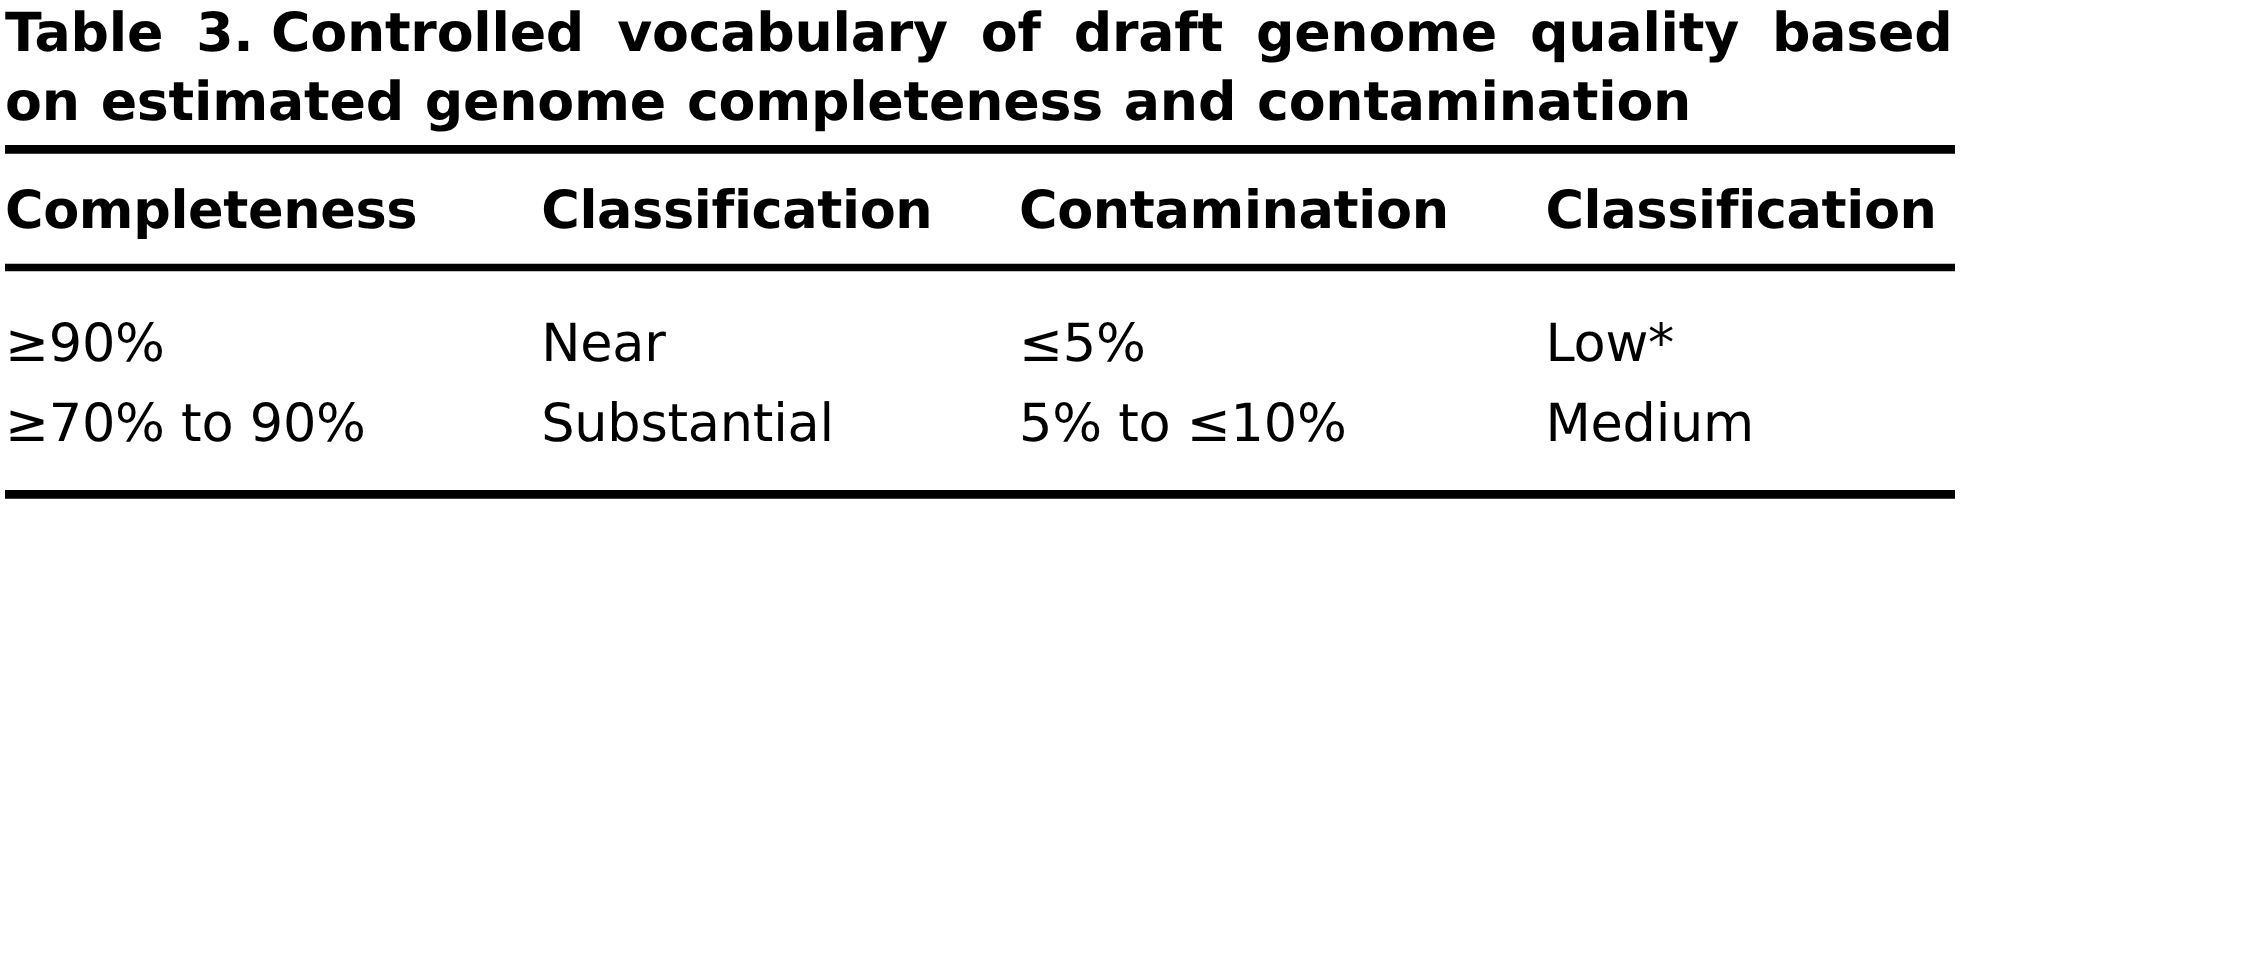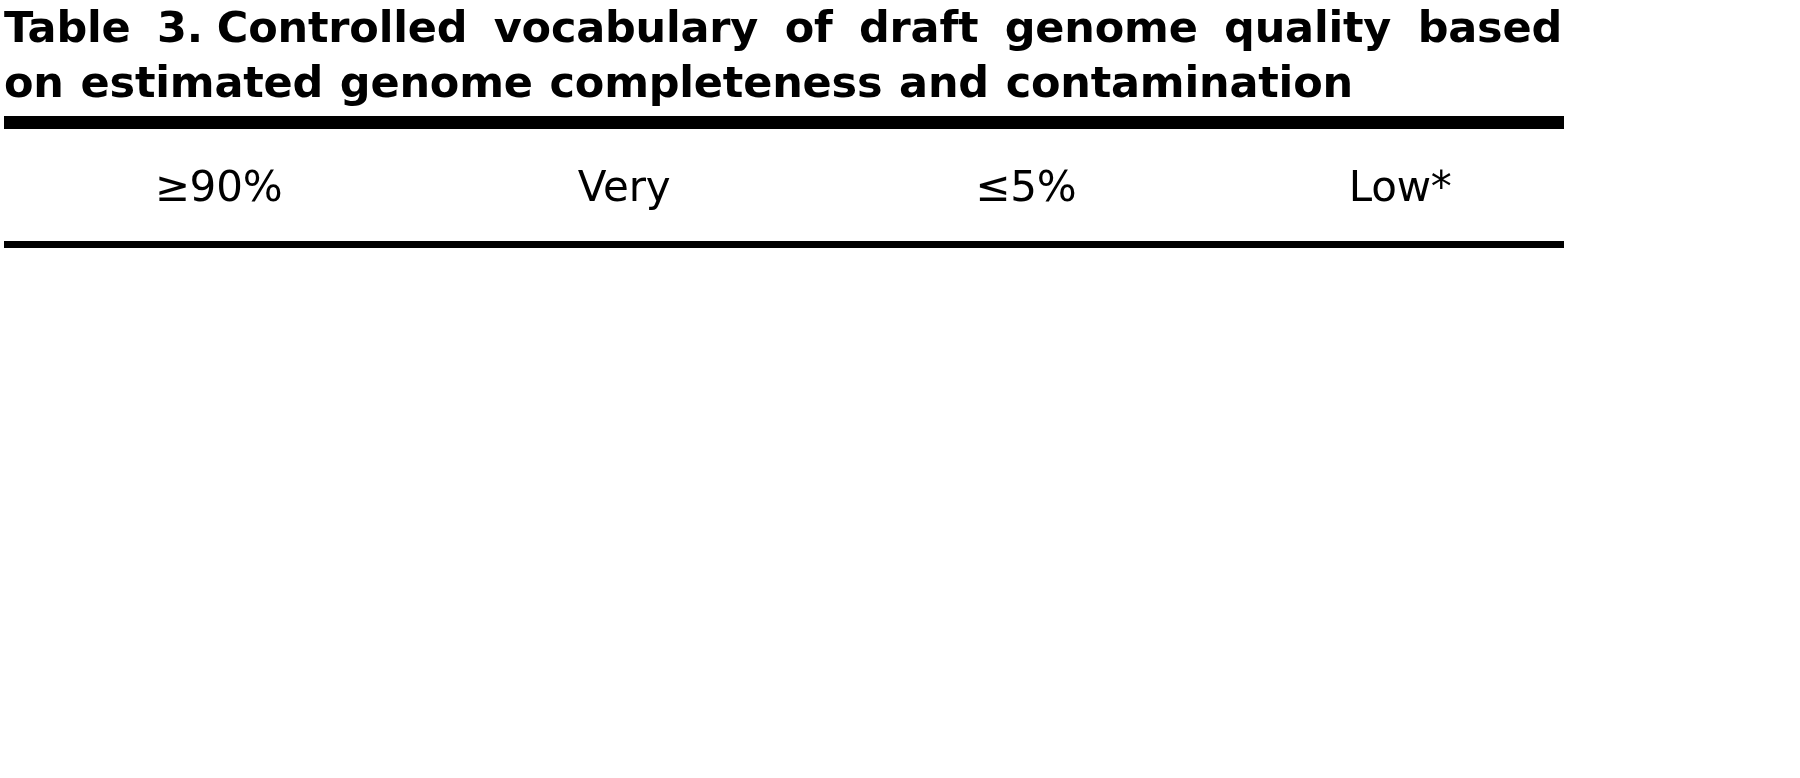--- a/index.html
+++ b/index.html
@@ -53,21 +53,21 @@
     font-size: 42px;
     font-weight: bold;
     text-align: left;
     padding: 22px 0 20px 0;
     line-height: 1.1;
     letter-spacing: -0.3px;
   }
   table.vocab td {
     font-size: 42px;
     font-weight: normal;
-    text-align: center;
+    text-align: left;
     padding: 4px 0 4px 0;
     line-height: 1.32;
     letter-spacing: -0.2px;
   }
   table.vocab tbody tr:first-child td {
     padding-top: 30px;
   }
   table.vocab tbody tr:last-child td {
     padding-bottom: 26px;
   }
@@ -82,36 +82,58 @@
 <body>
 
 <div class="table-figure">
 
   <div class="caption">
     <span class="caption-label">Table 3.</span><span>Controlled vocabulary of draft genome quality based on estimated genome completeness and contamination</span>
   </div>
 
   <div class="rule-thick"></div>
 
+  <table class="vocab">
+    <colgroup>
+      <col class="c1">
+        <col class="c2">
+        <col class="c3">
+        <col class="c4">
+    </colgroup>
+    <thead>
+      <tr>
+        <th>Completeness</th>
+        <th>Classification</th>
+        <th>Contamination</th>
+        <th>Classification</th>
+      </tr>
+    </thead>
+  </table>
 
   <div class="rule-mid"></div>
 
   <table class="vocab">
     <colgroup>
       <col class="c1">
         <col class="c2">
         <col class="c3">
         <col class="c4">
     </colgroup>
     <tbody>
       <tr>
         <td>≥90%</td>
-        <td>Very</td>
+        <td>Near</td>
         <td>≤5%</td>
         <td>Low*</td>
+      </tr>
+      <tr>
+        <td>≥70% to 90%</td>
+        <td>Substantial</td>
+        <td>5% to ≤10%</td>
+        <td>Medium</td>
       </tr>
     </tbody>
   </table>
 
   <div class="rule-thick"></div>
 
 
 </div>
 
 </body></html>

